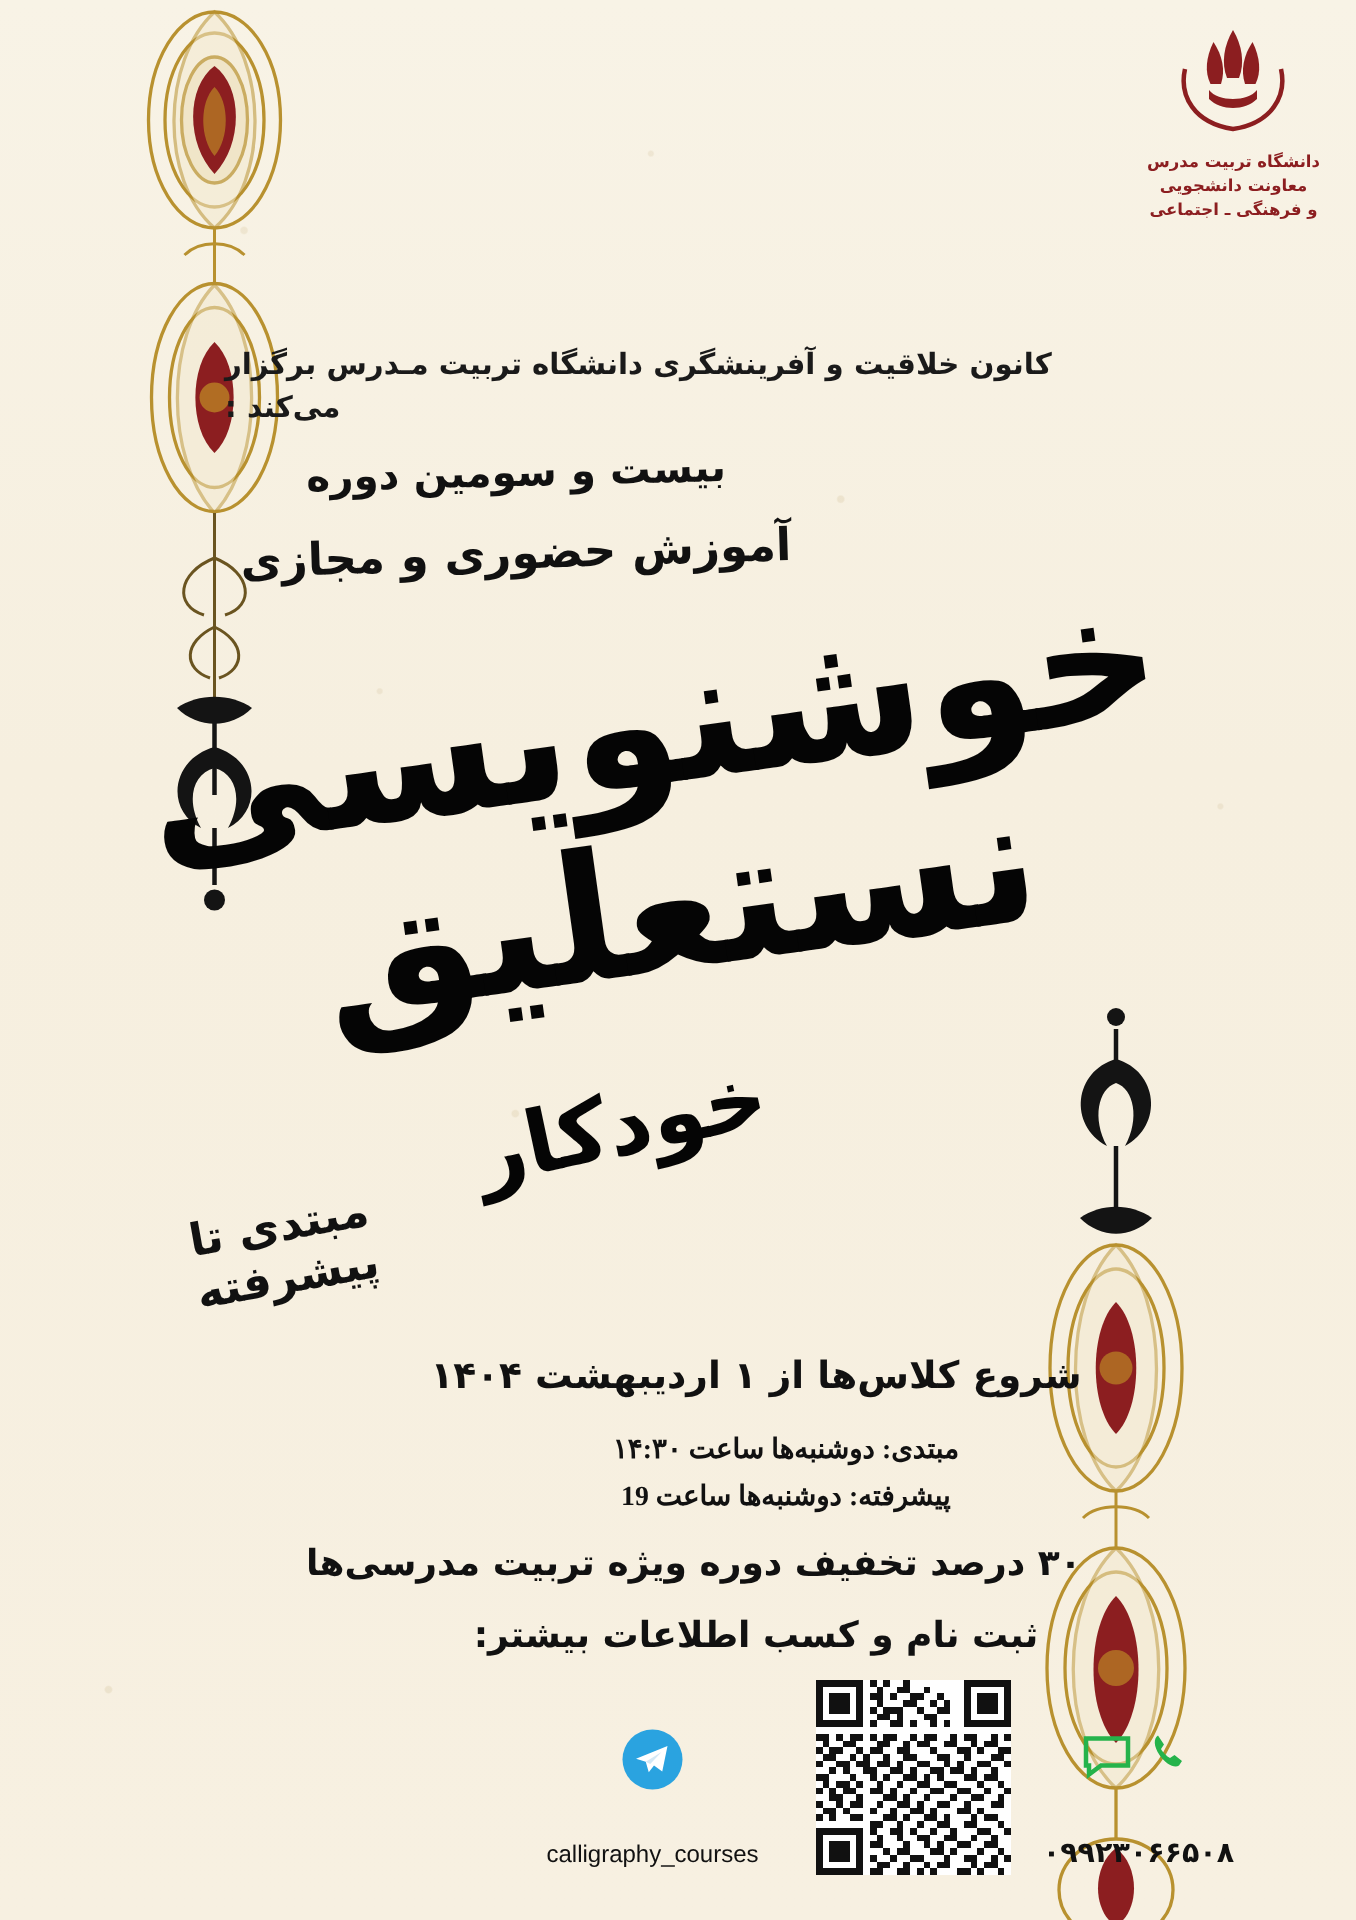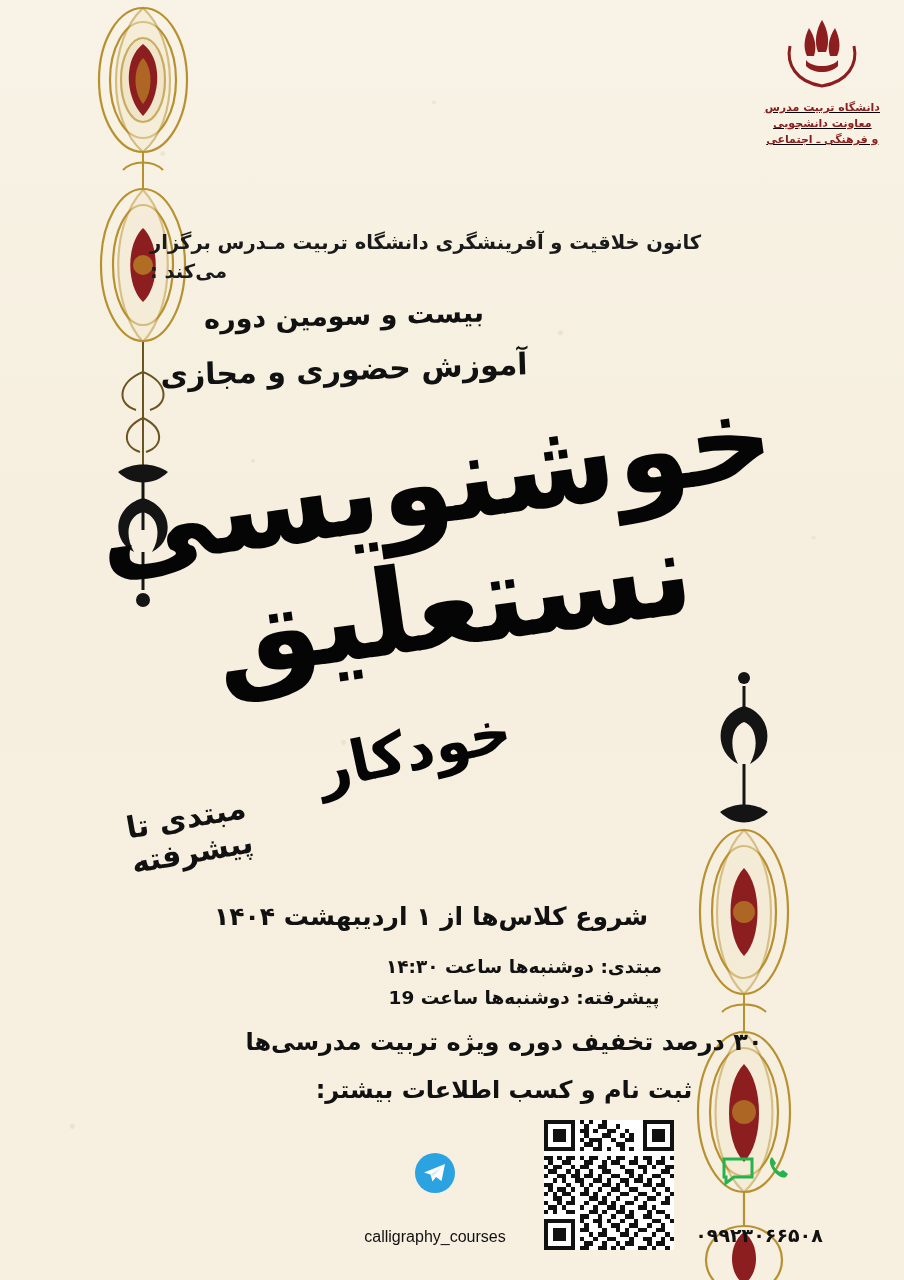--- a/index.html
+++ b/index.html
@@ -50,21 +50,20 @@
 
   
   .logos {
     position: absolute;
     top: 16px;
     right: 24px;
     display: flex;
     flex-direction: row;
     align-items: flex-start;
     gap: 8px;
-    text-decoration: underline;
   }
   .logo-block { text-align: center; }
   .logo-tmu-mark { width: 92px; height: 78px; }
   .logo-tmu-text {
     margin-top: 2px;
     font-size: 11px;
     color: #8c1e20;
     line-height: 1.45;
     font-weight: bold;
     font-family: "DejaVu Sans", sans-serif;
@@ -145,44 +144,45 @@
     color: #111;
     font-weight: bold;
     direction: rtl;
     transform: rotate(-10deg);
   }
   .start-line {
     position: absolute;
     top: 902px;
     right: 110px;
     width: 580px;
-    text-align: left;
+    text-align: center;
     font-size: 25px;
     color: #111;
     font-weight: bold;
     direction: rtl;
   }
   .schedule {
     position: absolute;
     top: 952px;
     right: 150px;
     width: 460px;
     text-align: center;
     font-size: 18.5px;
     color: #111;
     line-height: 1.65;
     direction: rtl;
     font-weight: bold;
+    font-family: Liberation Serif, serif;
   }
   .discount {
     position: absolute;
     top: 1028px;
     right: 100px;
     width: 600px;
-    text-align: center;
+    text-align: left;
     font-size: 24px;
     color: #111;
     font-weight: bold;
     direction: rtl;
   }
   .register {
     position: absolute;
     top: 1076px;
     right: 100px;
     width: 600px;

